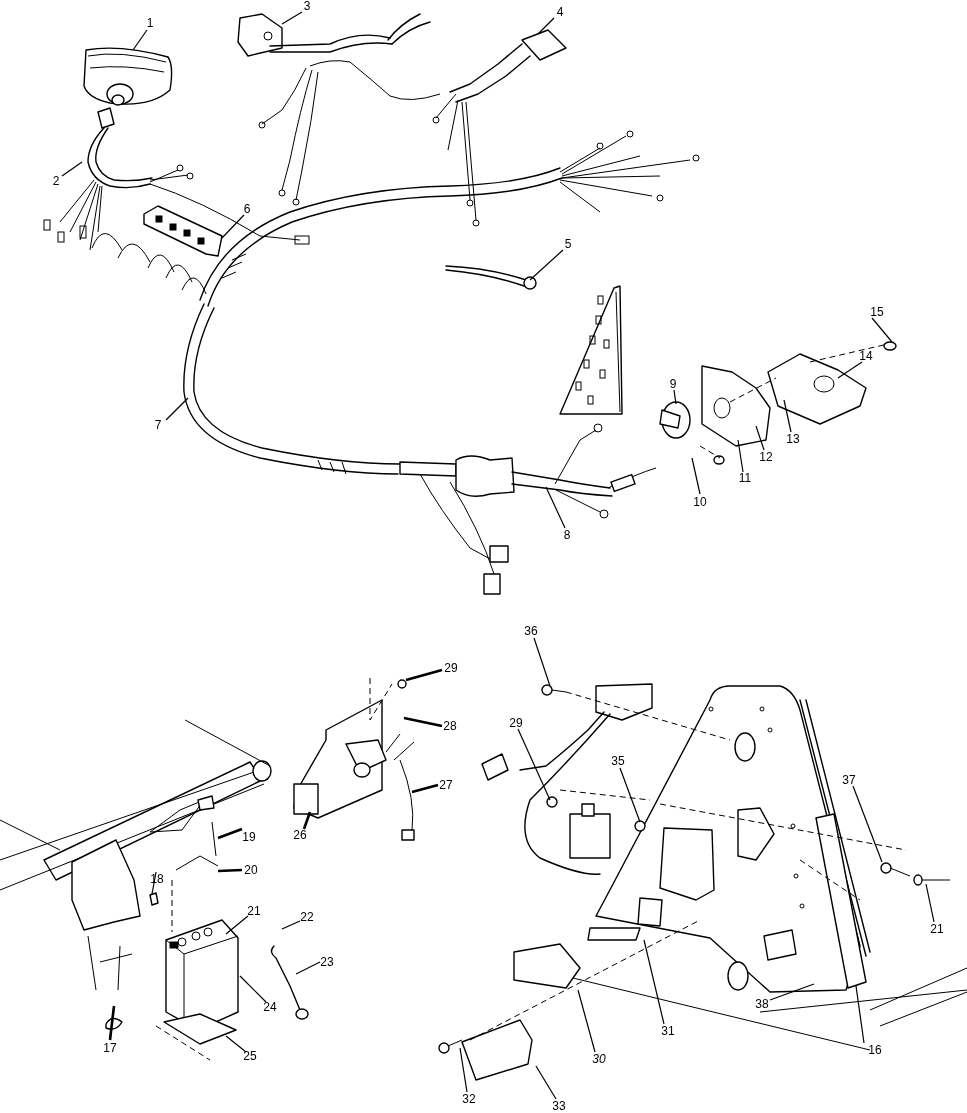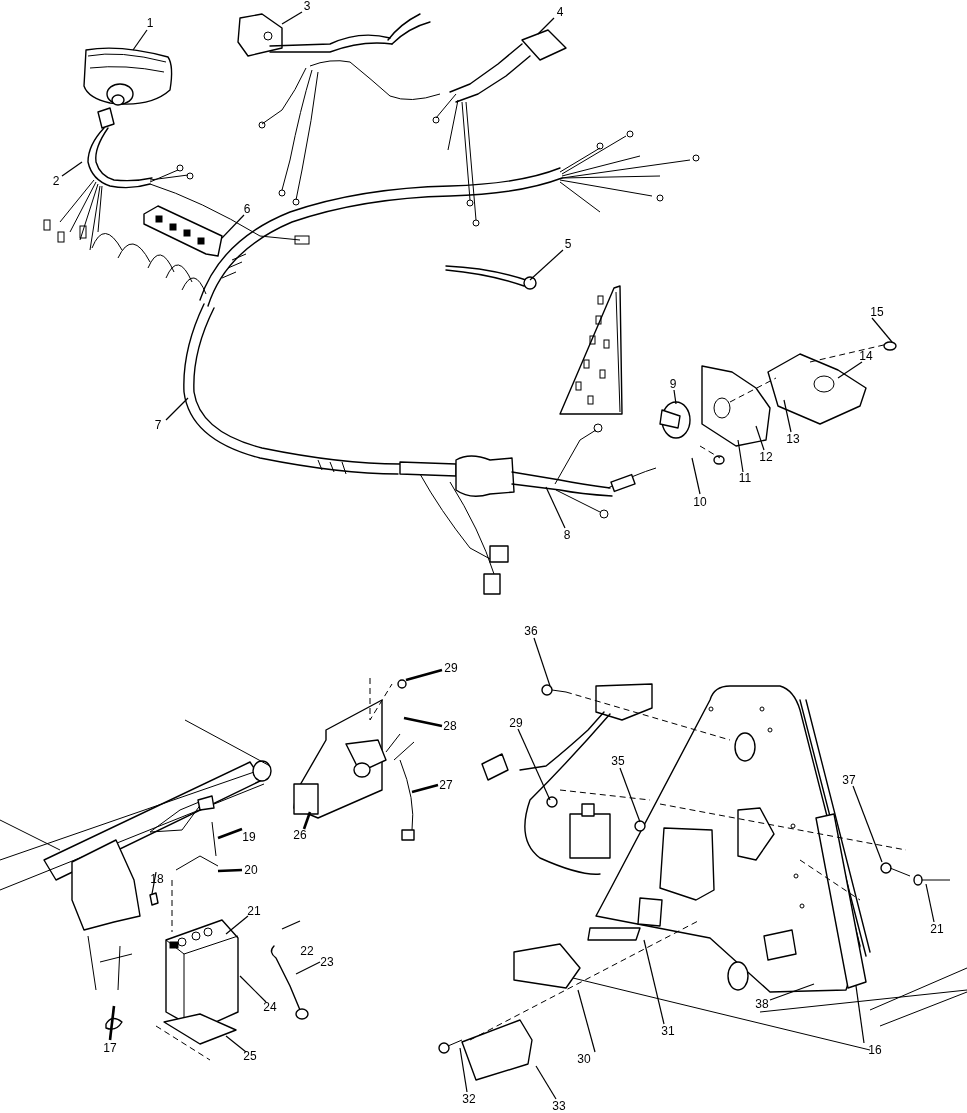--- a/index.html
+++ b/index.html
@@ -289,30 +289,30 @@
     <span class="callout" style="left: 766px; top: 457px;">12</span>
     <span class="callout" style="left: 793px; top: 439px;">13</span>
     <span class="callout" style="left: 866px; top: 356px;">14</span>
     <span class="callout" style="left: 877px; top: 312px;">15</span>
     <span class="callout" style="left: 869px; top: 1050px; margin-left: 6px;">16</span>
     <span class="callout" style="left: 110px; top: 1048px;">17</span>
     <span class="callout" style="left: 157px; top: 879px;">18</span>
     <span class="callout" style="left: 249px; top: 829px; margin-top: 8px;">19</span>
     <span class="callout" style="left: 251px; top: 870px;">20</span>
     <span class="callout" style="left: 254px; top: 911px;">21</span>
-    <span class="callout" style="left: 307px; top: 951px;">22</span>
+    <span class="callout" style="left: 307px; top: 917px;">22</span>
     <span class="callout" style="left: 327px; top: 962px;">23</span>
     <span class="callout" style="left: 270px; top: 1007px;">24</span>
     <span class="callout" style="left: 250px; top: 1056px;">25</span>
     <span class="callout" style="left: 300px; top: 835px;">26</span>
     <span class="callout" style="left: 446px; top: 785px;">27</span>
     <span class="callout" style="left: 450px; top: 726px;">28</span>
     <span class="callout" style="left: 451px; top: 668px;">29</span>
     <span class="callout" style="left: 516px; top: 723px;">29</span>
-    <span class="callout" style="left: 584px; top: 1059px;">30</span>
+    <span class="callout" style="left: 599px; top: 1059px; font-style: italic;">30</span>
     <span class="callout" style="left: 668px; top: 1031px;">31</span>
     <span class="callout" style="left: 469px; top: 1099px;">32</span>
     <span class="callout" style="left: 559px; top: 1106px;">33</span>
     <span class="callout" style="left: 937px; top: 929px;">21</span>
     <span class="callout" style="left: 618px; top: 761px;">35</span>
     <span class="callout" style="left: 531px; top: 631px;">36</span>
     <span class="callout" style="left: 849px; top: 780px;">37</span>
     <span class="callout" style="left: 762px; top: 1004px;">38</span>
   </div>
 

